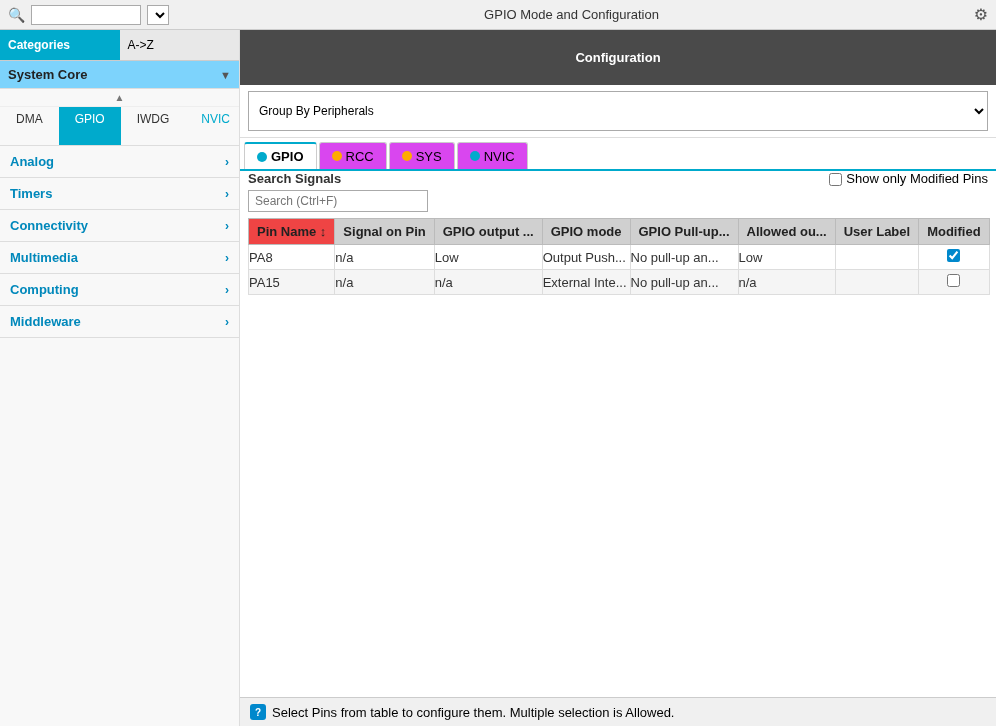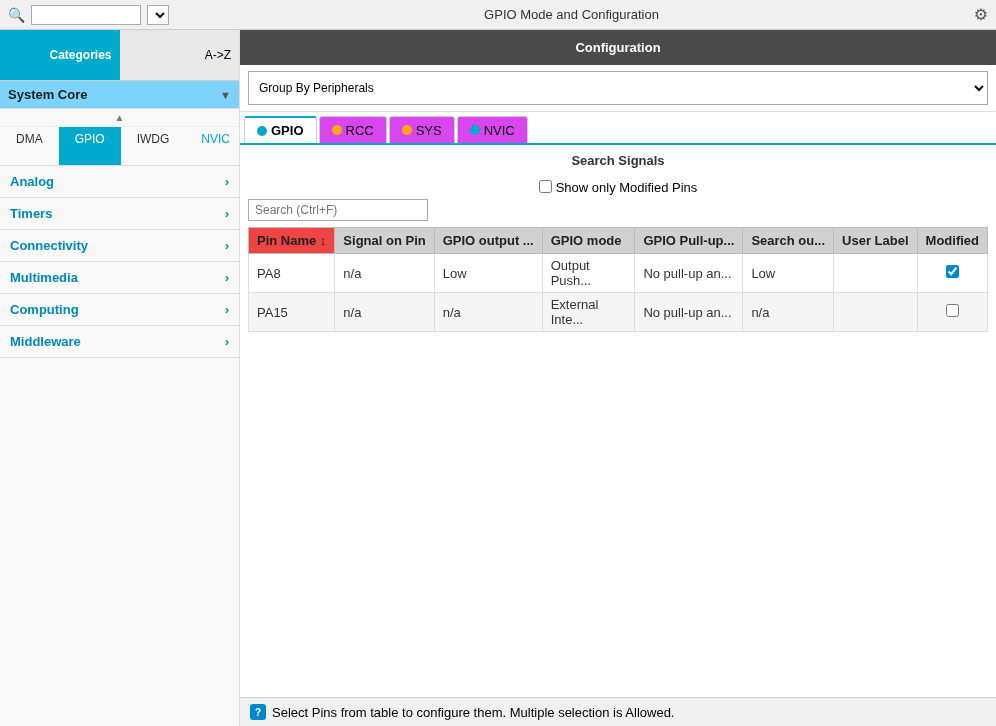--- a/index.html
+++ b/index.html
@@ -60,22 +60,22 @@
       overflow-y: auto;
     }
 
     .sidebar-tabs {
       display: flex;
       background: #e8e8e8;
       border-bottom: 1px solid #ccc;
     }
     .sidebar-tab {
       flex: 1;
-      padding: 18px 8px;
-      text-align: right;
+      padding: 8px 8px;
+      text-align: left;
       cursor: pointer;
       font-size: 12px;
       border: none;
       background: none;
     }
     .sidebar-tab.active {
       background: #00aacc;
       color: white;
       font-weight: bold;
     }
@@ -152,33 +152,33 @@
       display: flex;
       flex-direction: column;
       overflow: hidden;
       background: white;
     }
 
     .config-header {
       background: #4a4a4a;
       color: white;
       text-align: center;
-      padding: 10px;
+      padding: 20px;
       font-size: 13px;
       font-weight: bold;
     }
 
     .group-by-row {
       padding: 6px 8px;
       background: white;
       border-bottom: 1px solid #ddd;
     }
     .group-by-select {
       width: 100%;
-      height: 34px;
+      height: 40px;
       border: 1px solid #aaa;
       padding: 0 6px;
       font-size: 12px;
       background: white;
       cursor: pointer;
     }
 
     
     .config-tabs {
       display: flex;
@@ -207,37 +207,35 @@
     }
     .tab-dot {
       width: 10px;
       height: 10px;
       border-radius: 50%;
       display: inline-block;
     }
 
     
     .search-area {
-      padding: 8px 8px 4px 8px;
+      padding: 0 8px 4px 8px;
       display: flex;
       align-items: center;
       justify-content: space-between;
-      flex-direction: column;
     }
     .search-label {
       font-size: 13px;
       font-weight: bold;
       color: #333;
     }
     .modified-check {
       display: flex;
-      align-items: flex-start;
+      align-items: flex-end;
       gap: 4px;
       font-size: 12px;
-      margin-top: 12px;
     }
 
     .search-input-wrap {
       padding: 0 8px 6px 8px;
     }
     .search-input-wrap input {
       width: 180px;
       height: 22px;
       border: 1px solid #aaa;
       padding: 0 6px;
@@ -269,21 +267,21 @@
     thead th.sort-col {
       background: #ef4444;
     }
     tbody tr {
       background: white;
     }
     tbody tr:nth-child(even) {
       background: #f5f5f5;
     }
     tbody td {
-      padding: 4px 8px;
+      padding: 4px 0;
       border: 1px solid #ddd;
       color: #333;
     }
     .checkbox-cell {
       text-align: center;
     }
     .check-true {
       accent-color: #0088cc;
     }
 
@@ -433,21 +431,21 @@
 
     <div class="config-table">
       <table>
         <thead>
           <tr>
             <th class="sort-col">Pin Name ↕</th>
             <th>Signal on Pin</th>
             <th>GPIO output ...</th>
             <th>GPIO mode</th>
             <th>GPIO Pull-up...</th>
-            <th>Search ou...</th>
+            <th>Allowed ou...</th>
             <th>User Label</th>
             <th>Modified</th>
           </tr>
         </thead>
         <tbody>
           <tr>
             <td>PA8</td>
             <td>n/a</td>
             <td>Low</td>
             <td>Output Push...</td>

